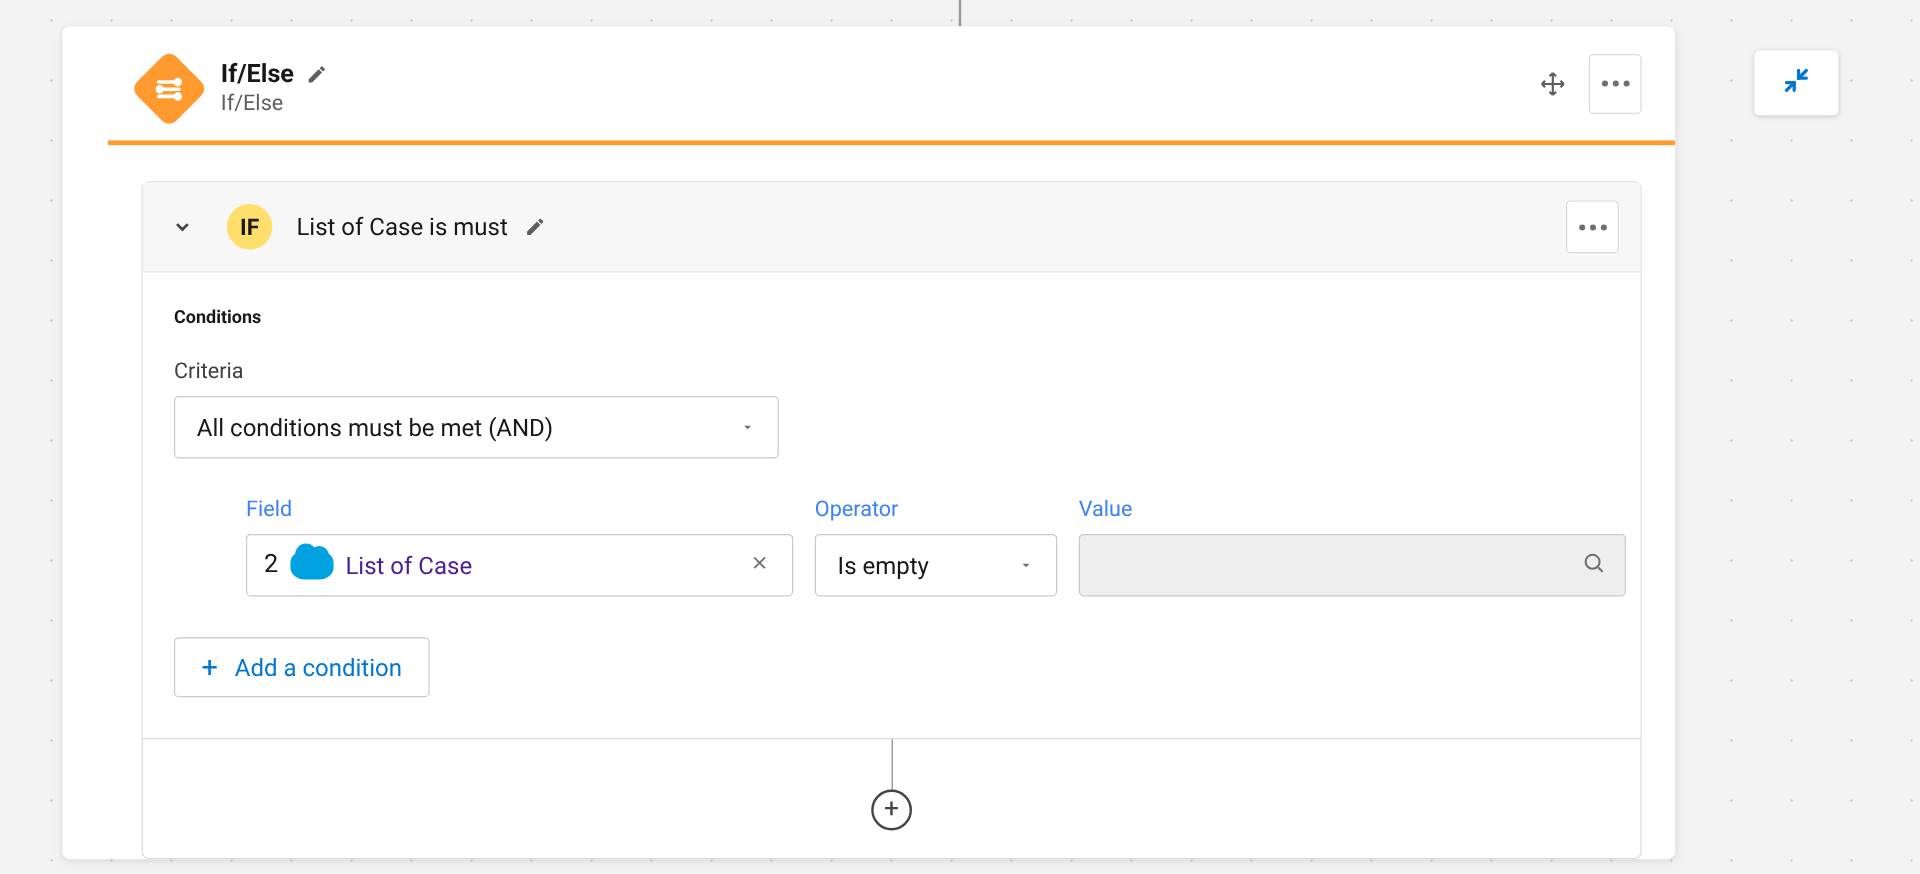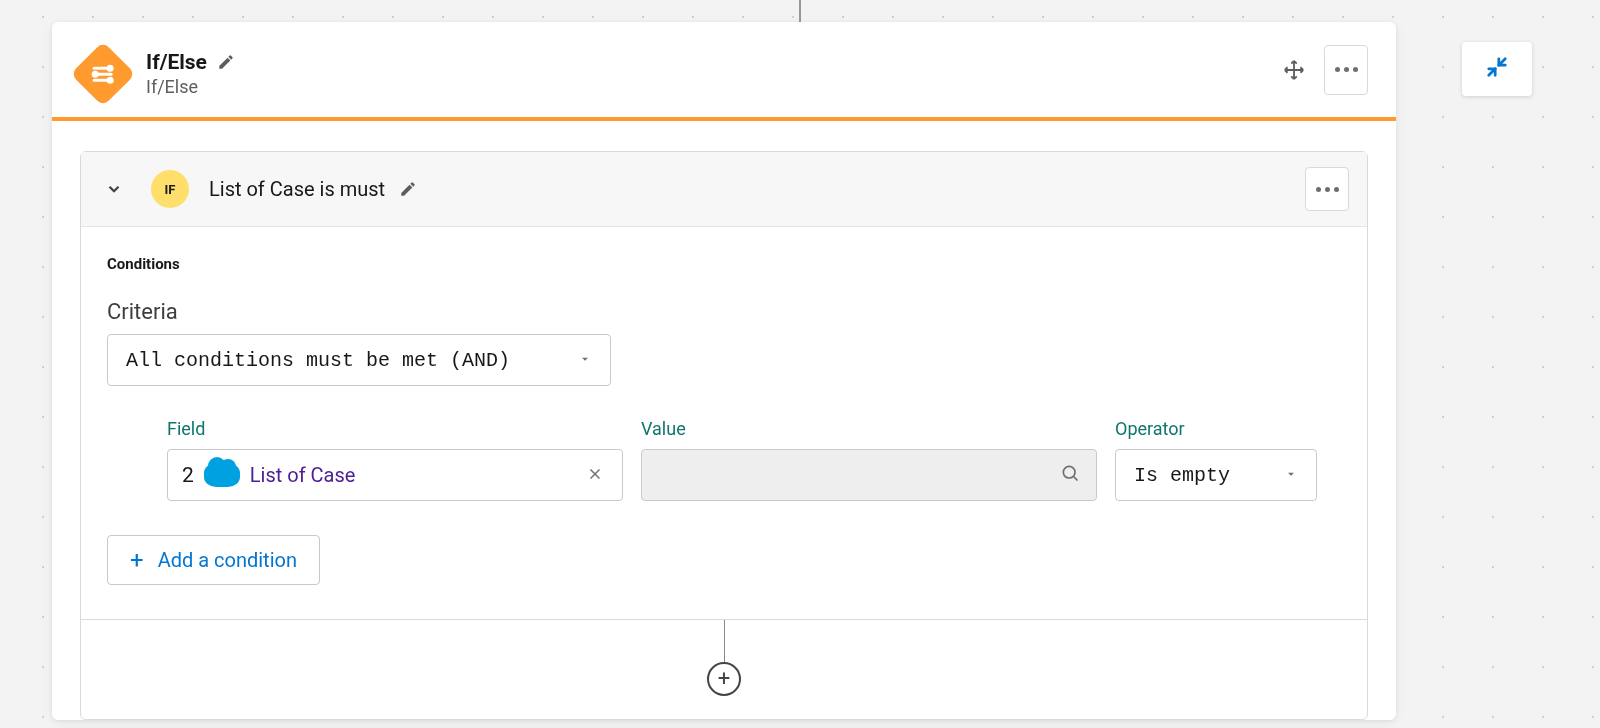--- a/index.html
+++ b/index.html
@@ -33,20 +33,21 @@
     }
     .card {
       position: absolute;
       left: 52px;
       top: 22px;
       width: 1344px;
       background: #fff;
       border-radius: 6px;
       box-shadow: 0 1px 4px rgba(0,0,0,0.08), 0 4px 16px rgba(0,0,0,0.04);
       overflow: hidden;
+      padding-left: 38px;
     }
     .card-header {
       display: flex;
       align-items: center;
       padding: 28px 28px 20px 28px;
       position: relative;
     }
     .node-icon {
       width: 46px;
       height: 46px;
@@ -180,21 +181,21 @@
       color: #444;
     }
     .if-badge {
       margin-left: 26px;
       width: 38px;
       height: 38px;
       border-radius: 50%;
       background: #ffdf6c;
       color: #1b1b1b;
       font-weight: 700;
-      font-size: 13px;
+      font-size: 19px;
       display: flex;
       align-items: center;
       justify-content: center;
     }
     .section-title {
       margin-left: 20px;
       font-size: 20px;
       color: #181818;
     }
     .section-header .pencil-icon { margin-left: 14px; }
@@ -208,55 +209,54 @@
       padding: 28px 26px 34px 26px;
       background: #fff;
     }
     .conditions-label {
       font-size: 15px;
       font-weight: 700;
       color: #181818;
       margin-bottom: 26px;
     }
     .criteria-label {
-      font-size: 22px;
+      font-size: 18px;
       color: #3e3e3e;
       margin-bottom: 10px;
     }
     .select {
       border: 1px solid #c9c9c9;
       border-radius: 4px;
       height: 52px;
       display: inline-flex;
       align-items: center;
       justify-content: space-between;
       padding: 0 18px;
       cursor: pointer;
       background: #fff;
       width: 504px;
       font-size: 20px;
       color: #181818;
-      font-family: Liberation Mono, monospace;
     }
     .caret-down {
       color: #706e6b;
     }
     .row {
       display: flex;
       gap: 18px;
       margin-top: 32px;
       margin-left: 60px;
     }
     .col {
       display: flex;
       flex-direction: column;
     }
     .col-label {
       font-size: 18px;
-      color: #0f766e;
+      color: #3b82f6;
       margin-bottom: 10px;
     }
     .field-chip {
       border: 1px solid #c9c9c9;
       border-radius: 4px;
       height: 52px;
       width: 456px;
       display: flex;
       align-items: center;
       padding: 0 14px;
@@ -474,42 +474,42 @@
               <span class="chip-clear">
                 <svg width="18" height="18" viewBox="0 0 24 24" fill="none" stroke="currentColor" stroke-width="2">
                     <line x1="18" y1="6" x2="6" y2="18"></line>
                     <line x1="6" y1="6" x2="18" y2="18"></line>
                   </svg>
               </span>
             </div>
           </div>
 
           <div class="col">
+            <div class="col-label">Operator</div>
+            <div class="select operator-select">
+              <span>Is empty</span>
+              <span class="caret-down">
+                <svg width="14" height="14" viewBox="0 0 24 24" fill="currentColor">
+                    <path d="M7 10l5 5 5-5z"></path>
+                  </svg>
+              </span>
+            </div>
+          </div>
+
+          <div class="col">
             <div class="col-label">Value</div>
             <div class="value-input">
               <span>
                 <svg width="20" height="20" viewBox="0 0 24 24" fill="none" stroke="currentColor" stroke-width="2">
                     <circle cx="11" cy="11" r="7"></circle>
                     <line x1="21" y1="21" x2="16.65" y2="16.65"></line>
                   </svg>
               </span>
             </div>
           </div>
-
-          <div class="col">
-            <div class="col-label">Operator</div>
-            <div class="select operator-select">
-              <span>Is empty</span>
-              <span class="caret-down">
-                <svg width="14" height="14" viewBox="0 0 24 24" fill="currentColor">
-                    <path d="M7 10l5 5 5-5z"></path>
-                  </svg>
-              </span>
-            </div>
-          </div>
         </div>
 
         <div class="add-condition-btn">
           <span class="plus-icon">+</span>
           <span>Add a condition</span>
         </div>
       </div>
 
       <div class="connector-bottom-section">
         <div class="connector-vert"></div>

